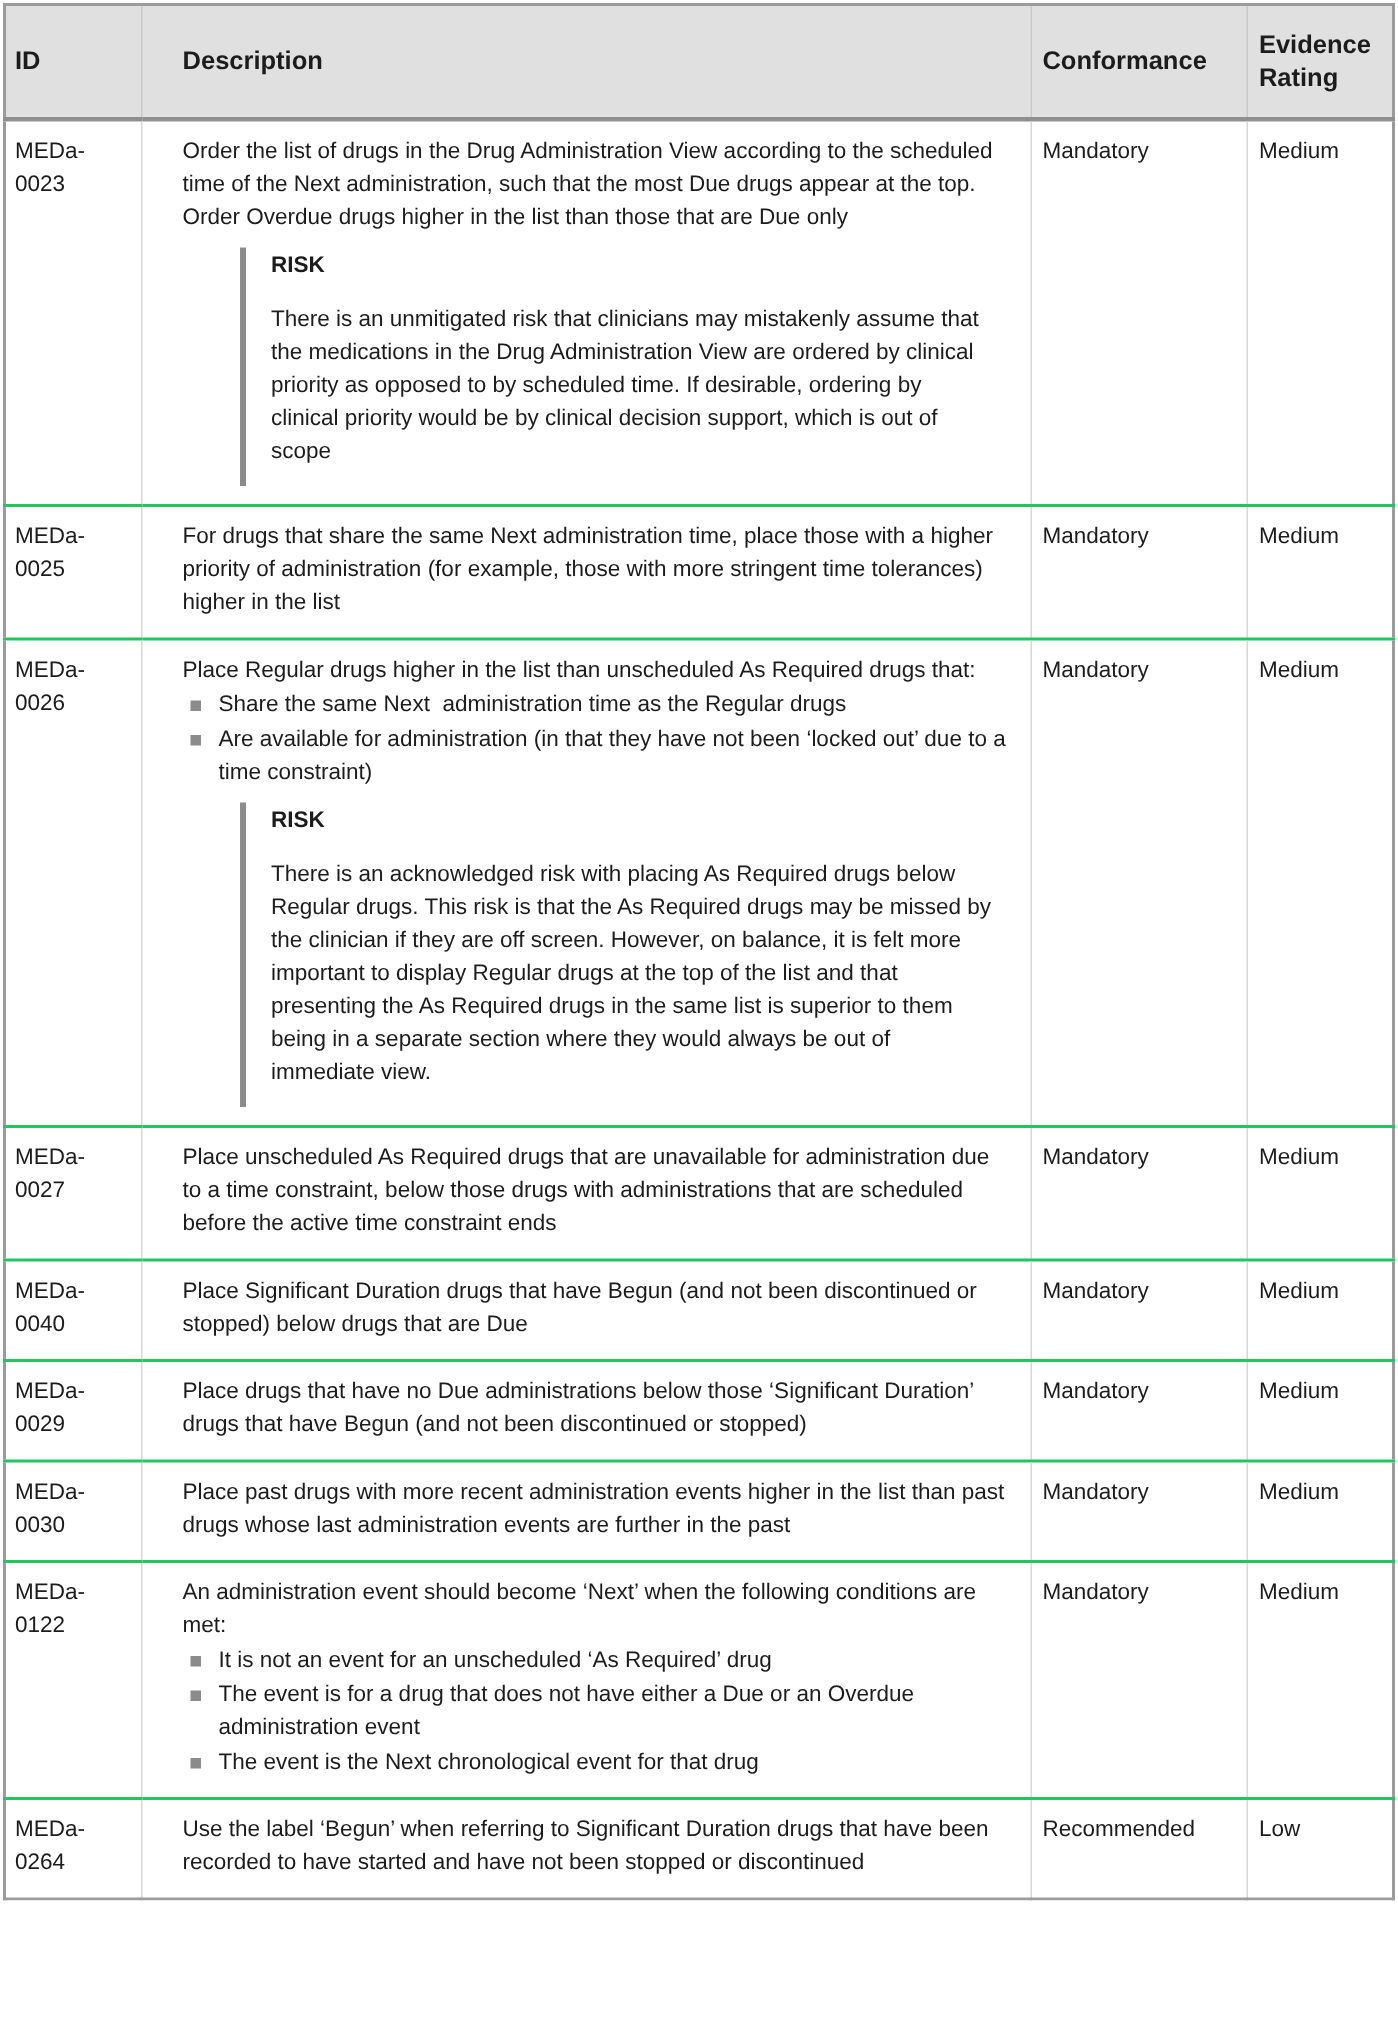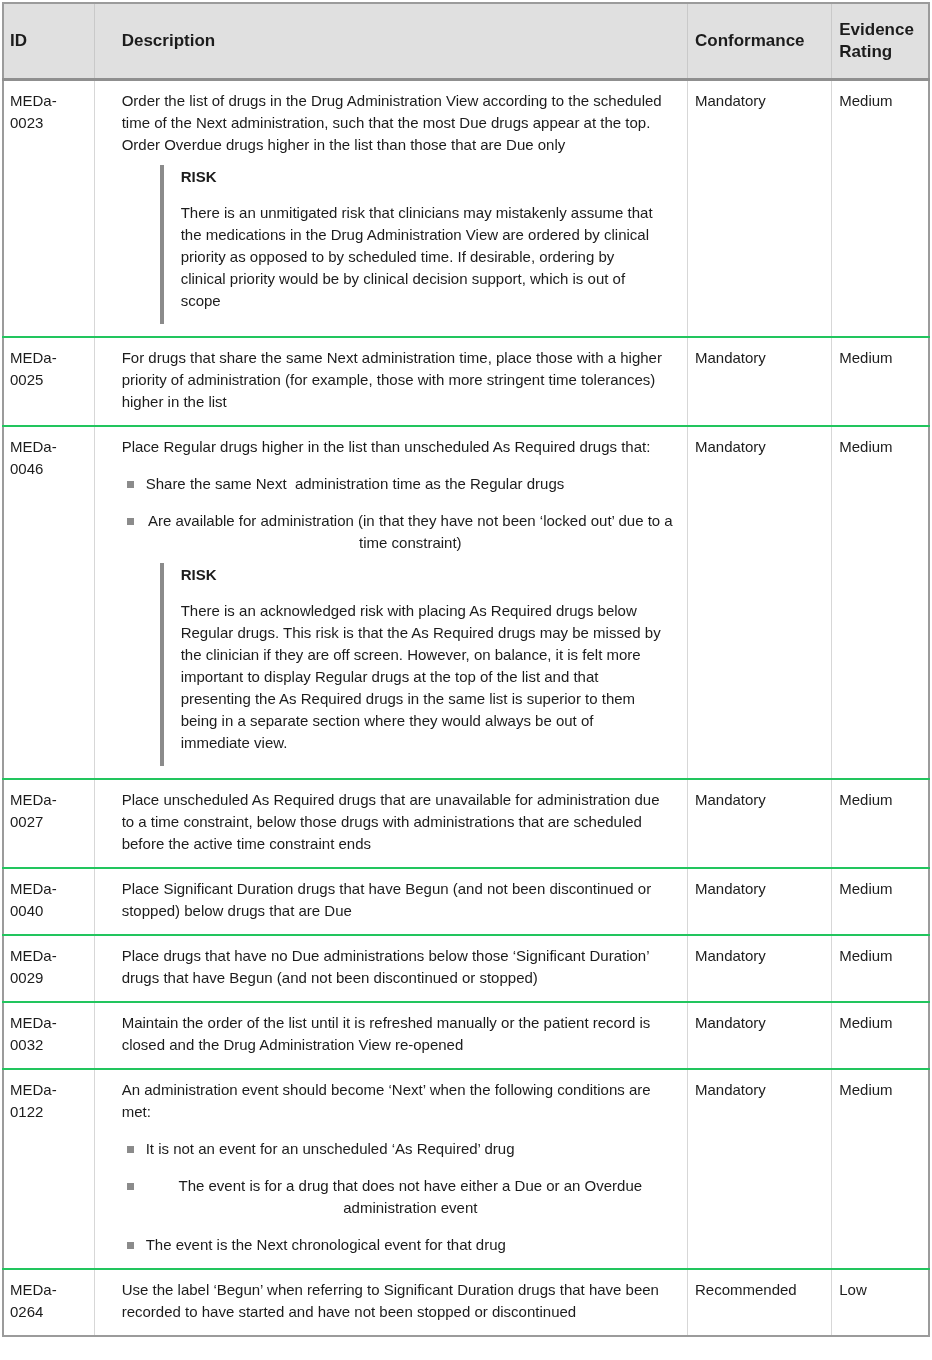--- a/index.html
+++ b/index.html
@@ -55,22 +55,21 @@
 
   .para { margin: 0; }
 
   ul.bullets {
     list-style: none;
     margin: 0;
     padding: 0;
   }
   ul.bullets li {
     display: flex;
-    margin-top: 15px;
-    text-align: center;
+    margin-top: 1px;
   }
   .sq {
     flex: 0 0 7px;
     width: 7px;
     height: 7px;
     background: #8b8b8b;
     margin: 8px 12px 0 5px;
   }
   .bullet-text { white-space: pre-wrap; }
 
@@ -120,21 +119,21 @@
       </tr>
       <tr>
         <td class="cell-id">MEDa-0025</td>
         <td class="cell-desc">
           <div class="para">For drugs that share the same Next administration time, place those with a higher priority of administration (for example, those with more stringent time tolerances) higher in the list</div>
         </td>
         <td class="cell-conf">Mandatory</td>
         <td class="cell-ev">Medium</td>
       </tr>
       <tr>
-        <td class="cell-id">MEDa-0046</td>
+        <td class="cell-id">MEDa-0026</td>
         <td class="cell-desc">
           <div class="para">Place Regular drugs higher in the list than unscheduled As Required drugs that:</div>
           <ul class="bullets">
             <li>
               <span class="sq"></span>
               <span class="bullet-text">Share the same Next  administration time as the Regular drugs</span>
             </li>
             <li>
               <span class="sq"></span>
               <span class="bullet-text">Are available for administration (in that they have not been ‘locked out’ due to a time constraint)</span>
@@ -166,23 +165,23 @@
       </tr>
       <tr>
         <td class="cell-id">MEDa-0029</td>
         <td class="cell-desc">
           <div class="para">Place drugs that have no Due administrations below those ‘Significant Duration’ drugs that have Begun (and not been discontinued or stopped)</div>
         </td>
         <td class="cell-conf">Mandatory</td>
         <td class="cell-ev">Medium</td>
       </tr>
       <tr>
-        <td class="cell-id">MEDa-0032</td>
-        <td class="cell-desc">
-          <div class="para">Maintain the order of the list until it is refreshed manually or the patient record is closed and the Drug Administration View re-opened</div>
+        <td class="cell-id">MEDa-0030</td>
+        <td class="cell-desc">
+          <div class="para">Place past drugs with more recent administration events higher in the list than past drugs whose last administration events are further in the past</div>
         </td>
         <td class="cell-conf">Mandatory</td>
         <td class="cell-ev">Medium</td>
       </tr>
       <tr>
         <td class="cell-id">MEDa-0122</td>
         <td class="cell-desc">
           <div class="para">An administration event should become ‘Next’ when the following conditions are met:</div>
           <ul class="bullets">
             <li>

